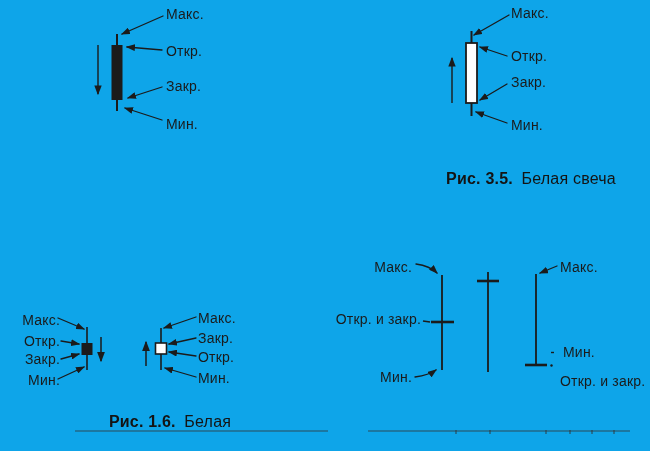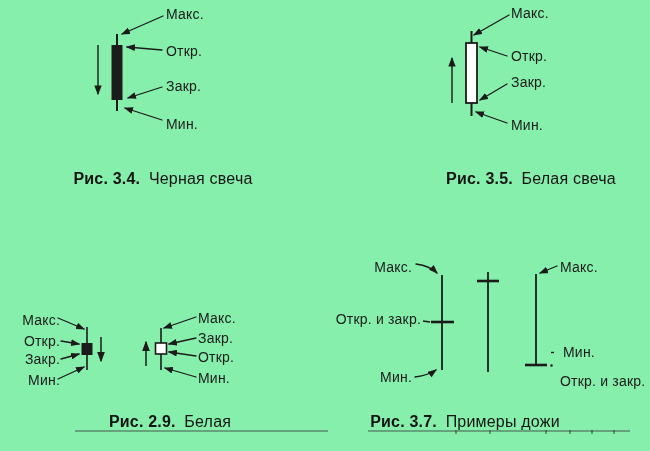--- a/index.html
+++ b/index.html
@@ -1,17 +1,17 @@
 <!DOCTYPE html>
 <html style="--ink: #1b1b1b;"><head>
 <meta charset="utf-8">
 <style>
   :root { --ink:#1b1b1b; }
   html,body{margin:0;padding:0;background:#fff;}
-  .page{position:relative;width:650px;height:451px;background:#86efac;overflow:hidden;
+  .page{position:relative;width:650px;height:451px;background:#0ea5e9;overflow:hidden;
         font-family:"Liberation Sans",sans-serif;}
   svg{position:absolute;left:0;top:0;}
   .lbl{position:absolute;font-size:14px;line-height:14px;color:var(--ink);
        white-space:nowrap;letter-spacing:.2px;}
   .ra{text-align:right;}
   .caption{position:absolute;font-size:16px;line-height:17px;color:#141414;
            text-align:center;white-space:nowrap;letter-spacing:.2px;}
   .caption b{font-weight:bold;margin-right:4px;}
   .stroke{stroke:var(--ink);fill:none;}
   .fill{fill:var(--ink);}
@@ -90,57 +90,49 @@
       <circle cx="551.5" cy="365.5" r="1.2" class="fill"></circle>
       <line x1="557" y1="266" x2="540" y2="273" class="stroke" stroke-width="1.3" stroke-linecap="round" marker-end="url(#ah)"></line>
       <line x1="551" y1="352.5" x2="554" y2="352.5" class="stroke" stroke-width="1.4"></line>
     </g>
   </svg>
 
   <span class="lbl" style="left:166px;top:7px">Макс.</span>
   <span class="lbl" style="left:166px;top:44px">Откр.</span>
   <span class="lbl" style="left:166px;top:79px">Закр.</span>
   <span class="lbl" style="left:166px;top:117px">Мин.</span>
-  <div class="caption" style="left:43px;top:170px;width:240px">
-    <b>Рис. 3.4.</b>
-    <span>Черная свеча</span>
-  </div>
 
   <span class="lbl" style="left:511px;top:6px">Макс.</span>
   <span class="lbl" style="left:511px;top:49px">Откр.</span>
   <span class="lbl" style="left:511px;top:75px">Закр.</span>
   <span class="lbl" style="left:511px;top:118px">Мин.</span>
   <div class="caption" style="left:411px;top:170px;width:240px">
     <b>Рис. 3.5.</b>
     <span>Белая свеча</span>
   </div>
 
   <span class="lbl ra" style="left:18px;top:313px;width:42px">Макс.</span>
   <span class="lbl ra" style="left:18px;top:334px;width:42px">Откр.</span>
   <span class="lbl ra" style="left:18px;top:352px;width:42px">Закр.</span>
   <span class="lbl ra" style="left:18px;top:373px;width:42px">Мин.</span>
   <span class="lbl" style="left:198px;top:311px">Макс.</span>
   <span class="lbl" style="left:198px;top:331px">Закр.</span>
   <span class="lbl" style="left:198px;top:350px">Откр.</span>
   <span class="lbl" style="left:198px;top:371px">Мин.</span>
   <div class="caption" style="left:50px;top:413px;width:240px">
-    <b>Рис. 2.9.</b>
+    <b>Рис. 1.6.</b>
     <span>Белая</span>
   </div>
 
   <span class="lbl ra" style="left:330px;top:260px;width:82px">Макс.</span>
   <span class="lbl ra" style="left:330px;top:312px;width:91px">Откр. и закр.</span>
   <span class="lbl ra" style="left:330px;top:370px;width:82px">Мин.</span>
   <span class="lbl" style="left:560px;top:260px">Макс.</span>
   <span class="lbl" style="left:563px;top:345px">Мин.</span>
   <span class="lbl" style="left:560px;top:374px">Откр. и закр.</span>
-  <div class="caption" style="left:345px;top:413px;width:240px">
-    <b>Рис. 3.7.</b>
-    <span>Примеры дожи</span>
-  </div>
 
   <div class="artifact" style="left:75px;top:430px;width:253px;height:2px;opacity:.4"></div>
   <div class="artifact" style="left:368px;top:430px;width:262px;height:2px;opacity:.4"></div>
   <div class="artifact" style="left:455px;top:430px;width:2px;height:4px;opacity:.45"></div>
   <div class="artifact" style="left:489px;top:430px;width:2px;height:4px;opacity:.45"></div>
   <div class="artifact" style="left:545px;top:430px;width:2px;height:4px;opacity:.45"></div>
   <div class="artifact" style="left:569px;top:430px;width:2px;height:4px;opacity:.45"></div>
   <div class="artifact" style="left:591px;top:430px;width:2px;height:4px;opacity:.45"></div>
   <div class="artifact" style="left:613px;top:430px;width:2px;height:4px;opacity:.45"></div>
 

